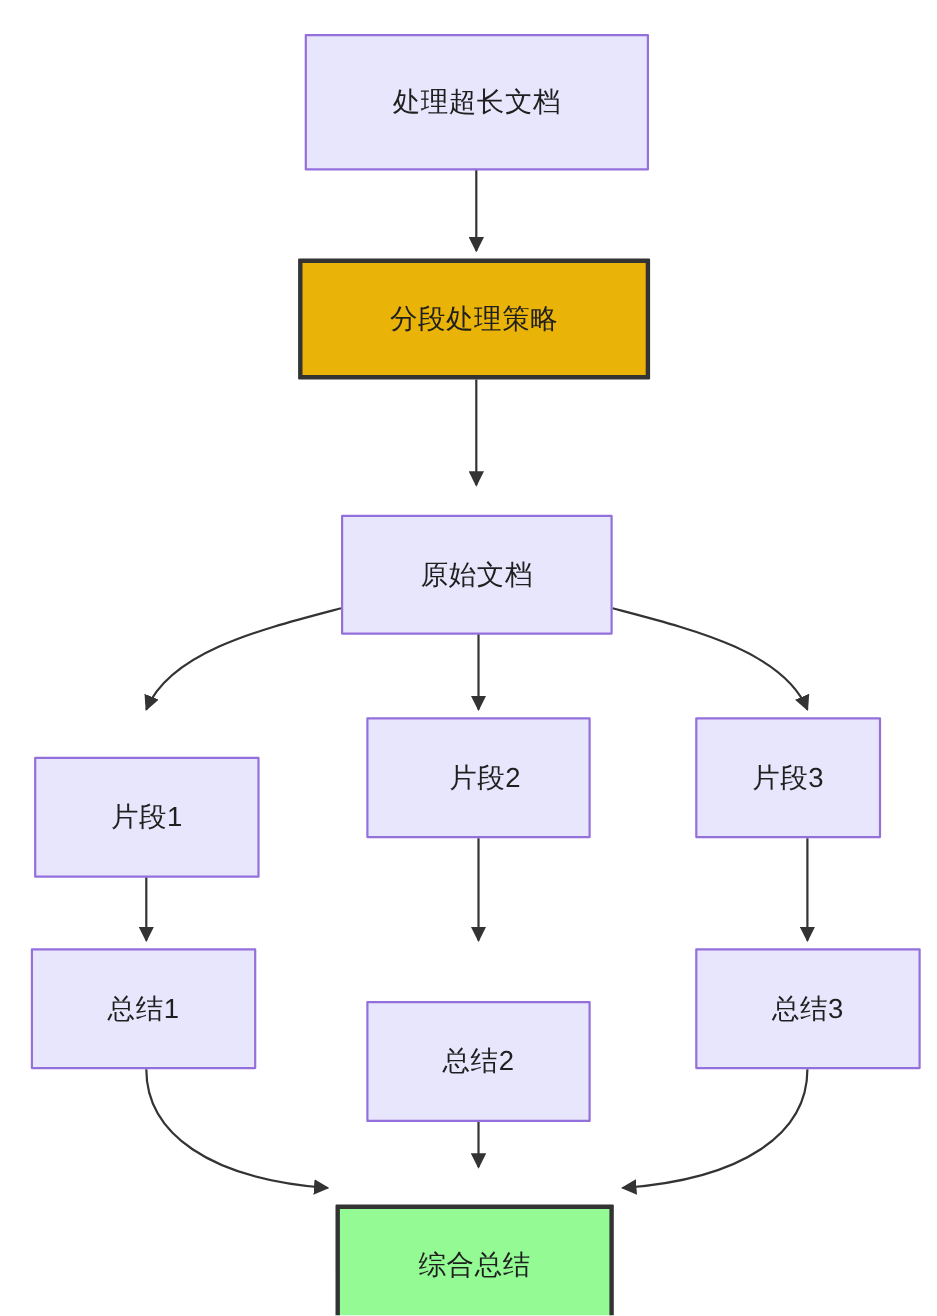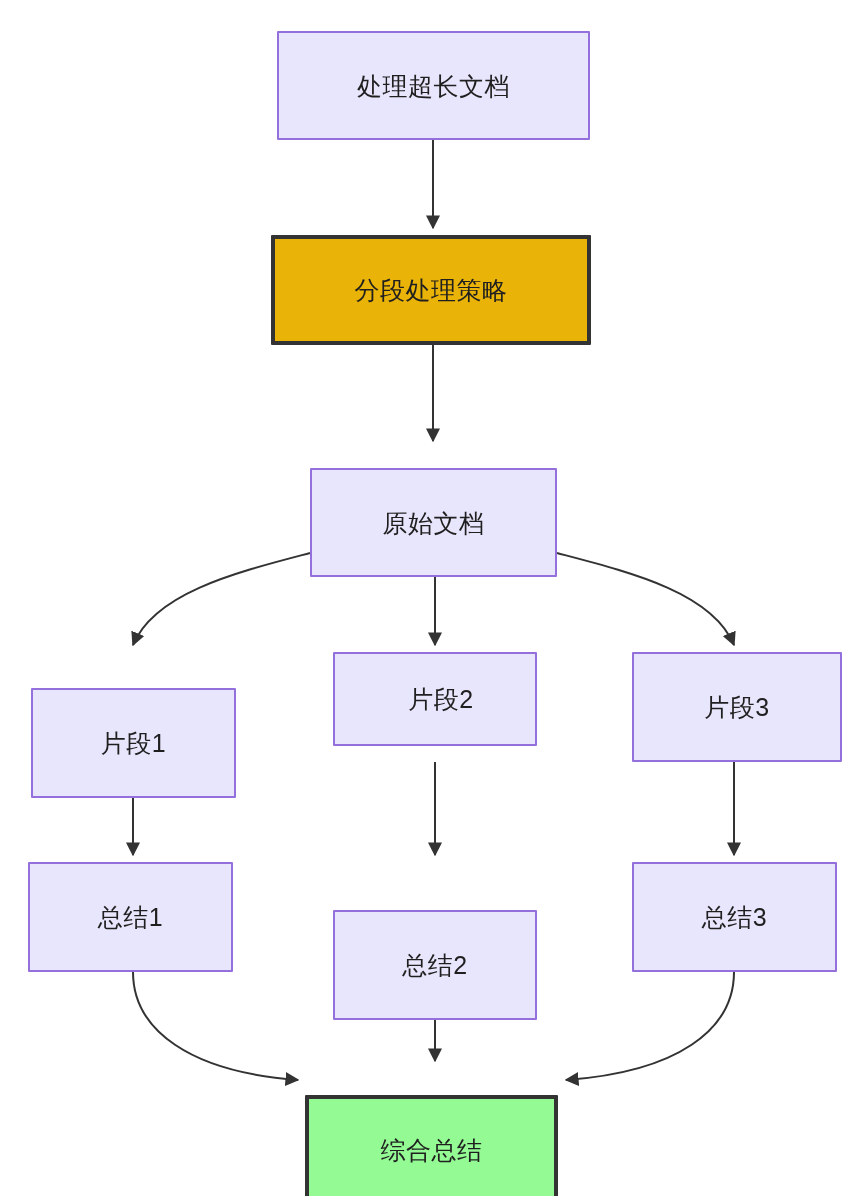--- a/index.html
+++ b/index.html
@@ -87,41 +87,41 @@
 
     <path d="M 734 762 L 734 855" fill="none" stroke="#333333" stroke-width="2" marker-end="url(#arrow)"></path>
 
     <path d="M 133 972 C 133 1030, 190 1072, 298 1080" fill="none" stroke="#333333" stroke-width="2" marker-end="url(#arrow)"></path>
 
     <path d="M 435 972 L 435 1061" fill="none" stroke="#333333" stroke-width="2" marker-end="url(#arrow)"></path>
 
     <path d="M 734 972 C 734 1030, 677 1072, 566 1080" fill="none" stroke="#333333" stroke-width="2" marker-end="url(#arrow)"></path>
   </svg>
 
-  <div class="node plain" style="left:277px; top:31px; width:313px; height:109px;">
+  <div class="node plain" style="left:277px; top:31px; width:313px; height:124px;">
     <span class="node-label">处理超长文档</span>
   </div>
 
   <div class="node emphasis" style="left:271px; top:235px; width:320px; height:110px;">
     <span class="node-label">分段处理策略</span>
   </div>
 
   <div class="node plain" style="left:310px; top:448px; width:247px; height:109px;margin-top:20px;">
     <span class="node-label">原始文档</span>
   </div>
 
   <div class="node plain" style="left:31px; top:688px; width:205px; height:110px;">
     <span class="node-label">片段1</span>
   </div>
 
-  <div class="node plain" style="left:333px; top:652px; width:204px; height:94px;padding-left:12px;">
+  <div class="node plain" style="left:333px; top:652px; width:204px; height:110px;padding-left:12px;">
     <span class="node-label">片段2</span>
   </div>
 
-  <div class="node plain" style="left:632px; top:652px; width:210px; height:110px;">
+  <div class="node plain" style="left:632px; top:652px; width:169px; height:110px;">
     <span class="node-label">片段3</span>
   </div>
 
   <div class="node plain" style="left:28px; top:862px; width:205px; height:110px;">
     <span class="node-label">总结1</span>
   </div>
 
   <div class="node plain" style="left:333px; top:862px; width:204px; height:110px;margin-top:48px;">
     <span class="node-label">总结2</span>
   </div>

